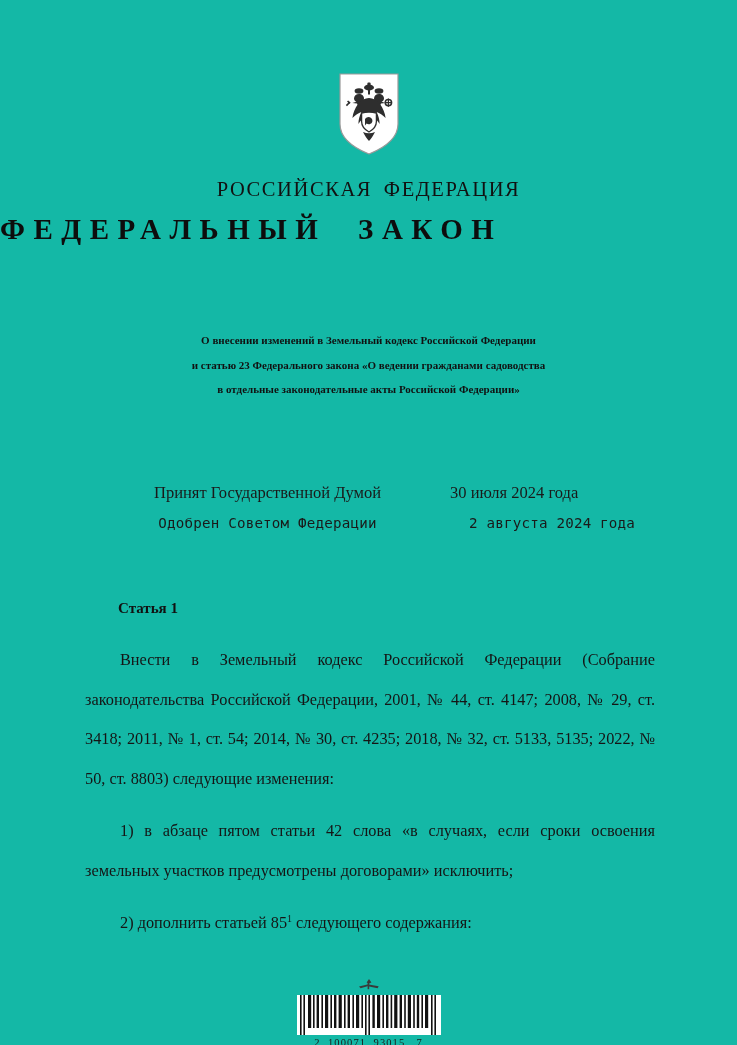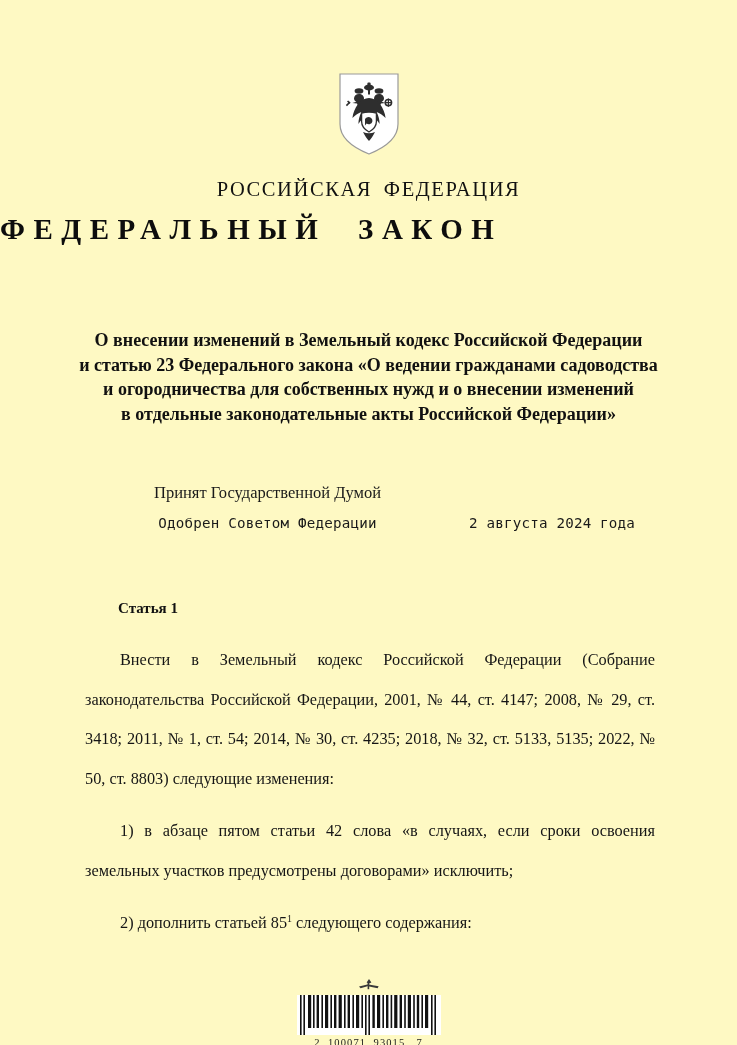--- a/index.html
+++ b/index.html
@@ -10,21 +10,21 @@
   }
   body {
     font-family: "Liberation Serif", "DejaVu Serif", serif;
     color: #1a1a1a;
   }
   .page {
     position: relative;
     width: 737px;
     height: 1045px;
     margin: 0 auto;
-    background: #fef9c3;
+    background: #14b8a6;
     overflow: hidden;
   }
 
   
   .emblem-wrap {
     position: absolute;
     top: 72px;
     left: 0;
     width: 737px;
     display: flex;
@@ -61,21 +61,21 @@
     color: #0d0d0d;
   }
 
   
   .law-title {
     position: absolute;
     top: 328px;
     left: 68px;
     width: 601px;
     text-align: center;
-    font-size: 18px;
+    font-size: 11px;
     font-weight: 700;
     line-height: 24.6px;
     color: #111;
   }
   .law-title div { white-space: nowrap; }
 
   
   .adopt {
     position: absolute;
     left: 85px;
@@ -192,27 +192,27 @@
       </g>
     </svg>
   </div>
 
   <div class="rf-line">РОССИЙСКАЯ ФЕДЕРАЦИЯ</div>
   <div class="fz-line">ФЕДЕРАЛЬНЫЙ ЗАКОН</div>
 
   <div class="law-title">
     <div>О внесении изменений в Земельный кодекс Российской Федерации</div>
     <div>и статью 23 Федерального закона «О ведении гражданами садоводства</div>
-    <div>и огородничества для собственных нужд и о внесении изменений</div>
     <div>в отдельные законодательные акты Российской Федерации»</div>
   </div>
 
   <div class="adopt" style="top:478px;">
     <div class="adopt-row duma">
       <span class="who">Принят Государственной Думой</span>
+      <span>30 июля 2024 года</span>
     </div>
     <div class="adopt-row sf">
       <span class="who">Одобрен Советом Федерации</span>
       <span>2 августа 2024 года</span>
     </div>
   </div>
 
   <div class="article-head">Статья 1</div>
 
   <div class="body-block">

